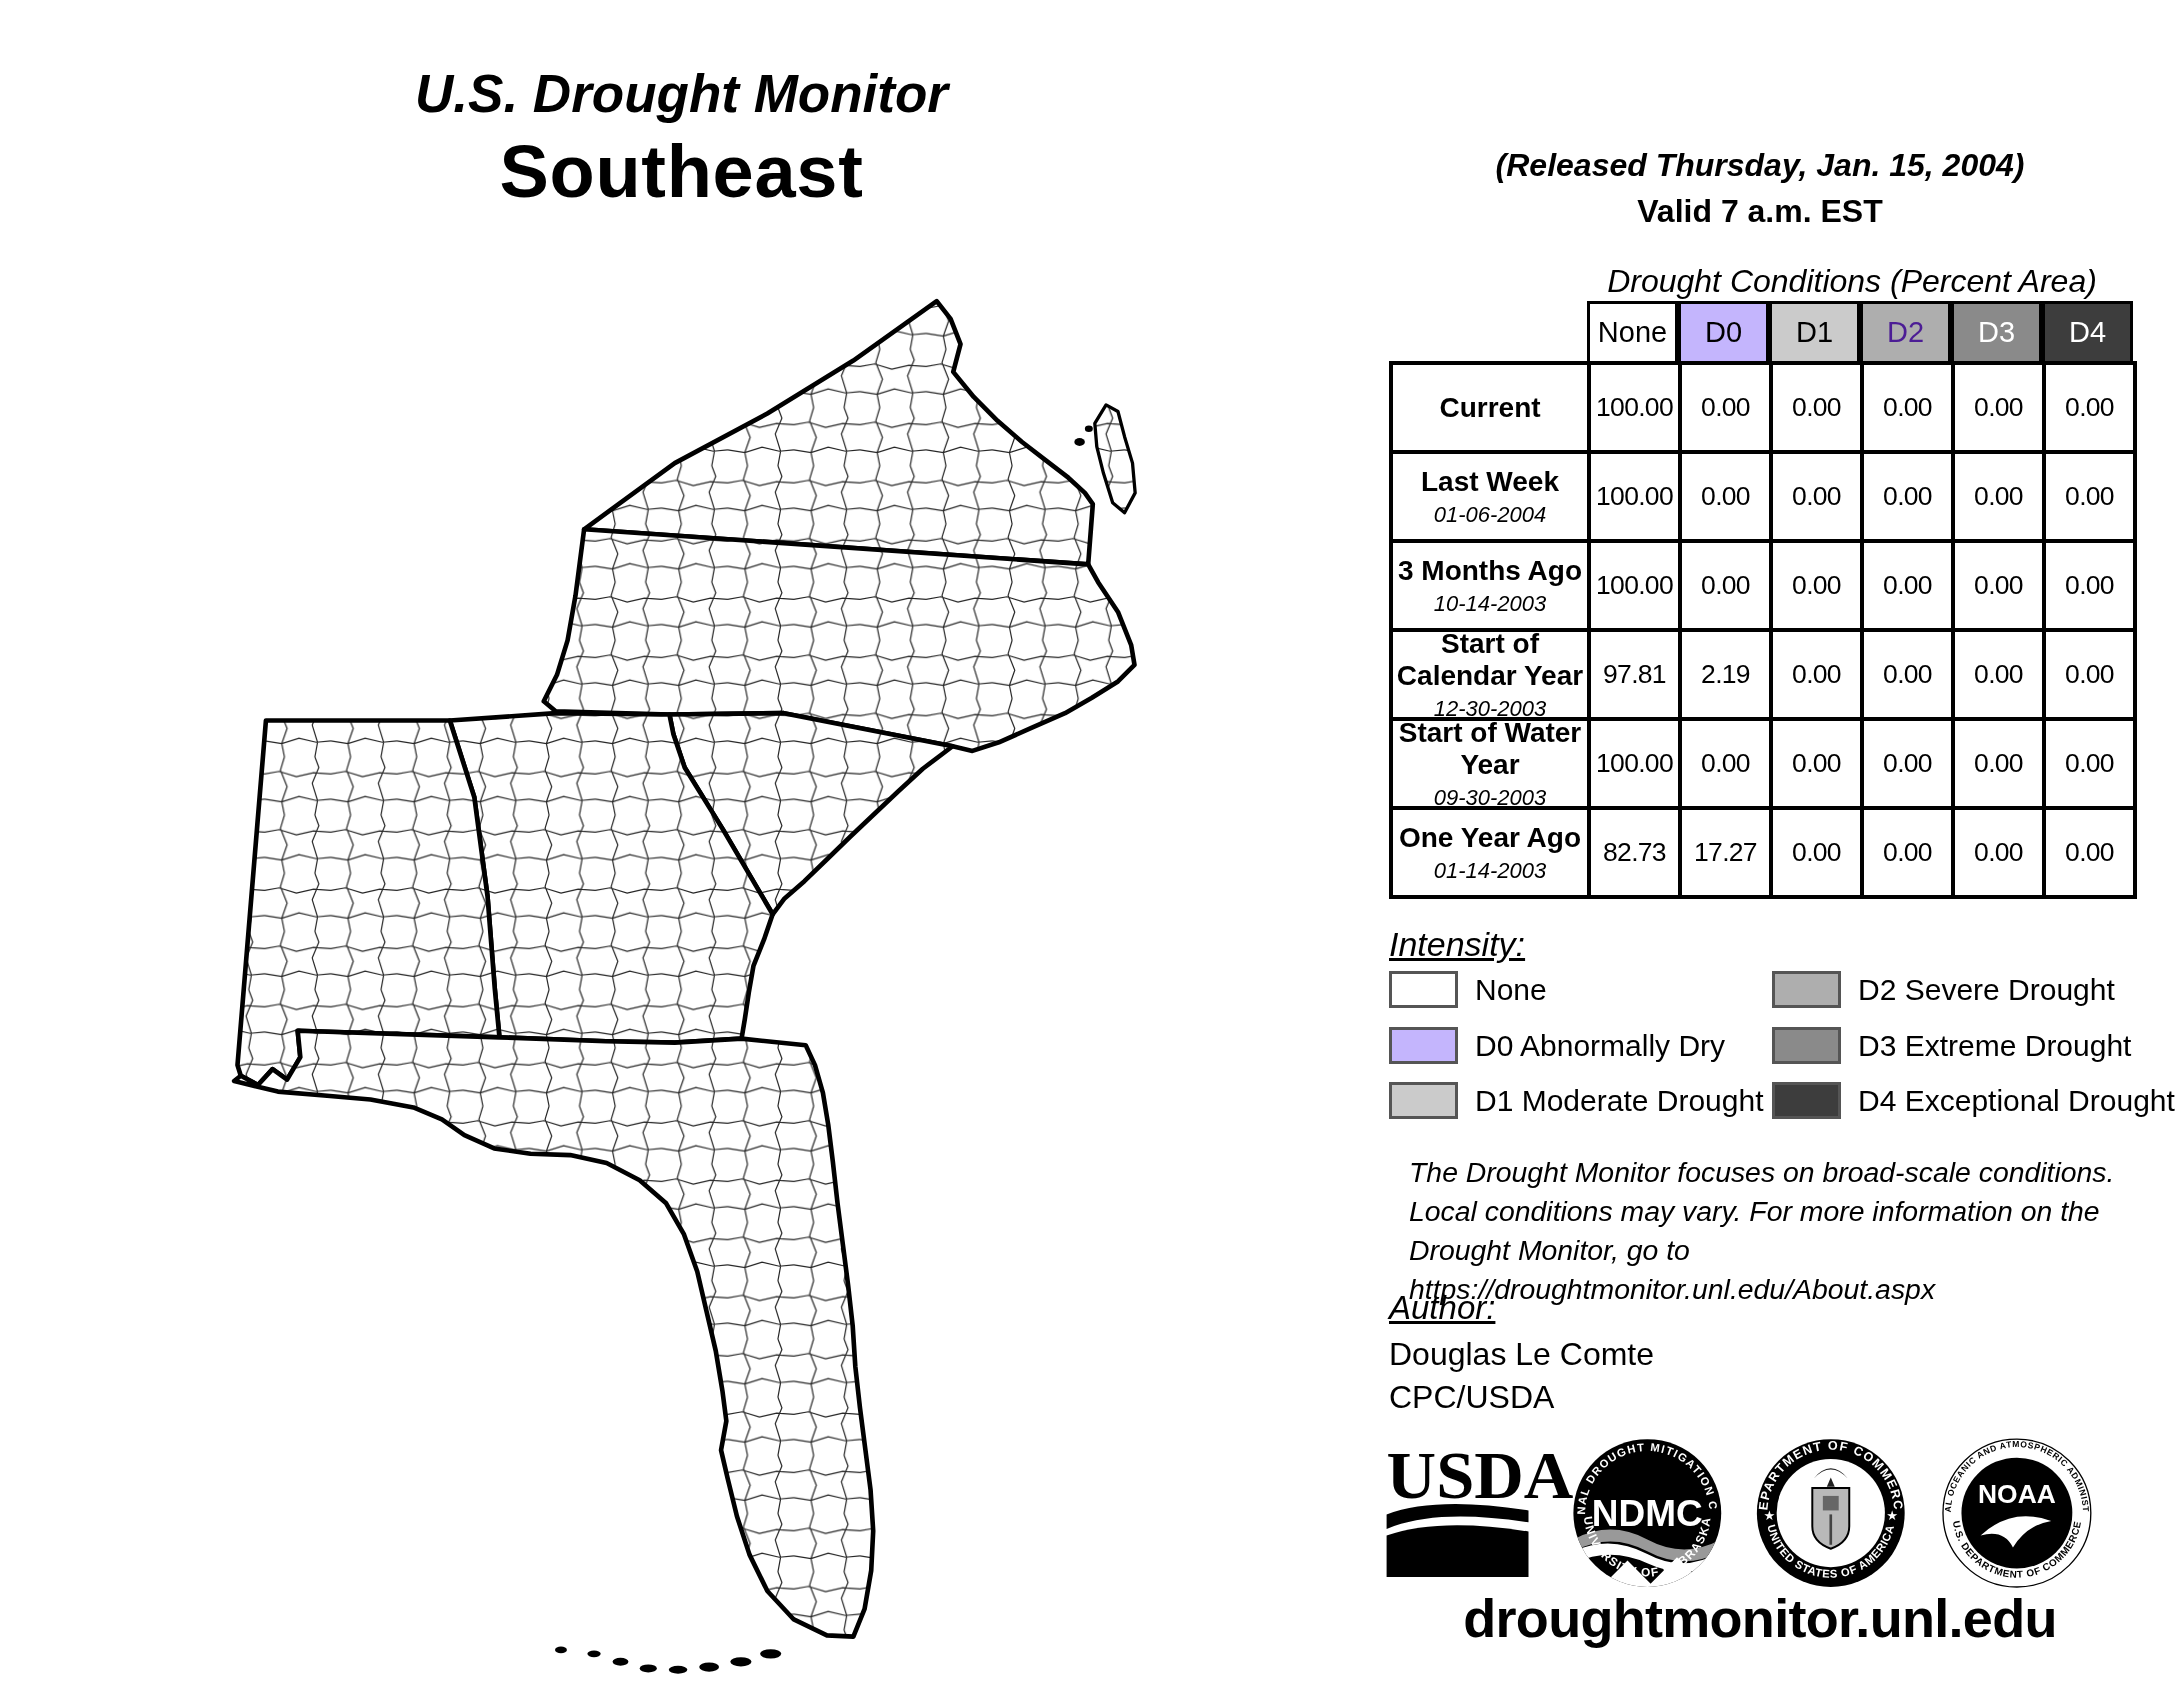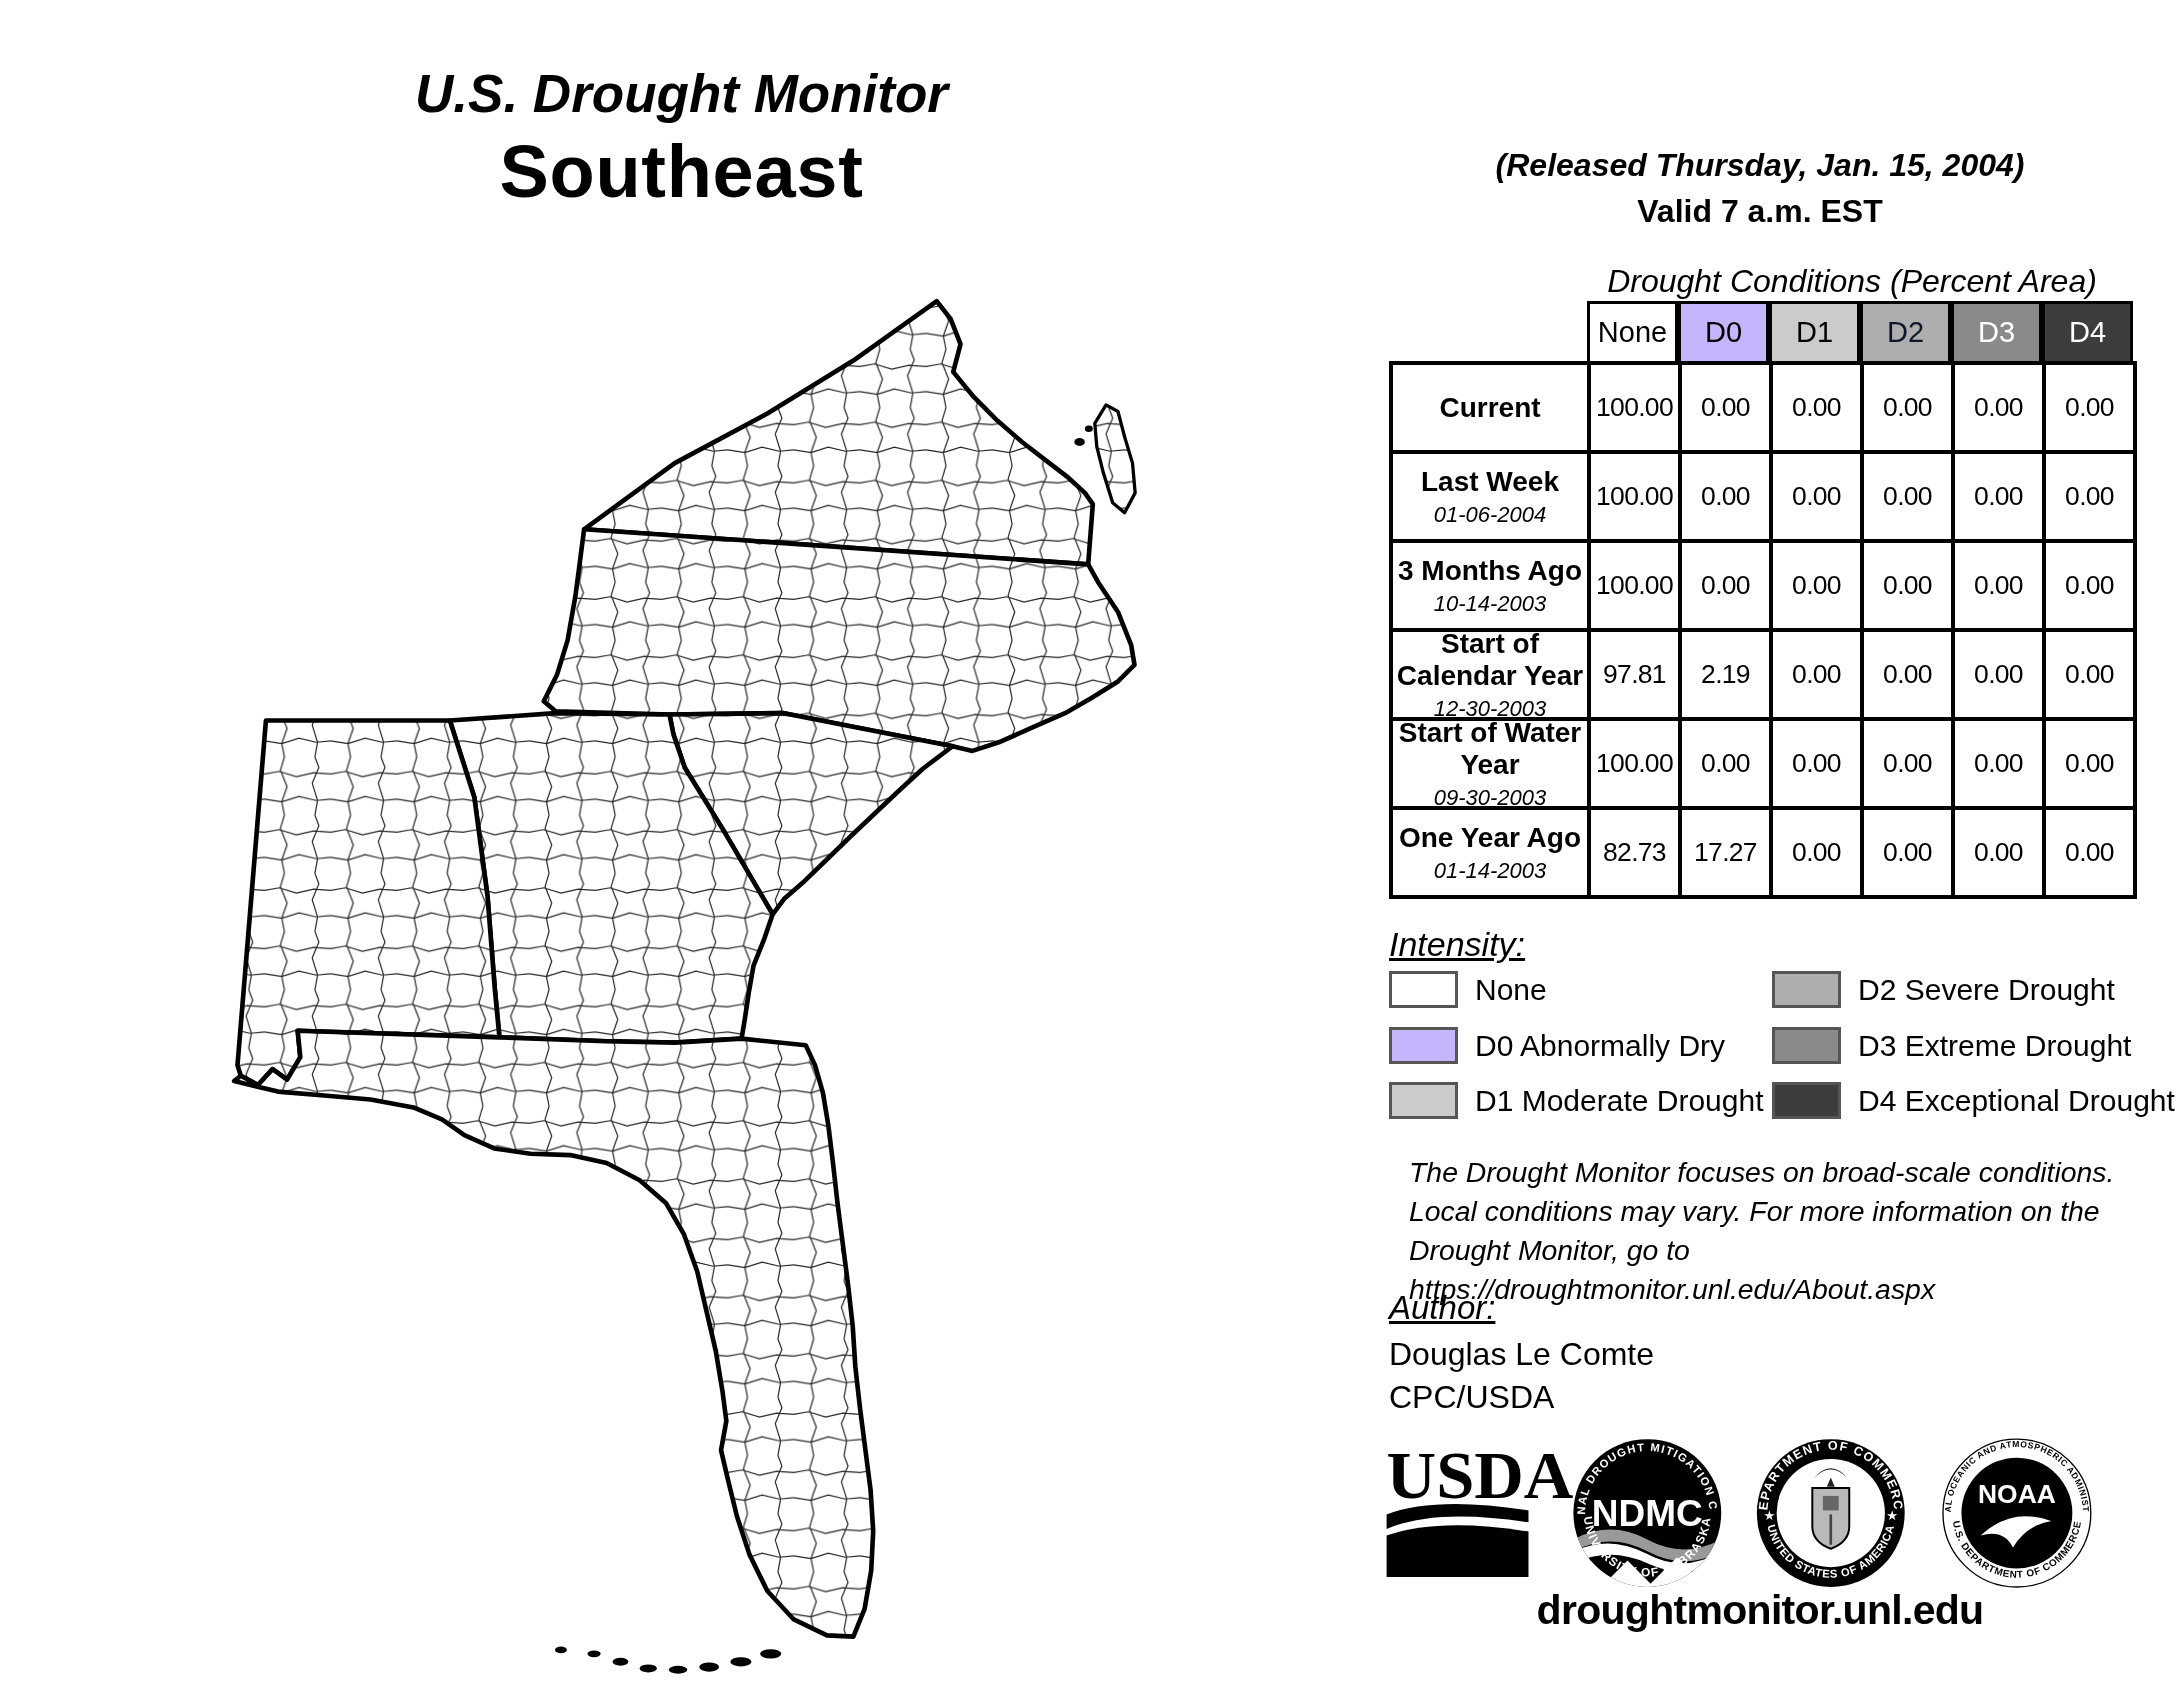--- a/index.html
+++ b/index.html
@@ -21,21 +21,21 @@
   
   .tbltitle{left:1561px;top:263px;width:582px;text-align:center;
             font-size:32px;font-style:italic;}
   .dmtable{left:1389px;top:301px;width:748px;}
   .dmhead{position:absolute;left:198px;top:0;height:60px;display:flex;}
   .hcell{box-sizing:border-box;width:91px;height:60px;border:3.3px solid #000;border-bottom:none;
          display:flex;align-items:center;justify-content:center;font-size:29px;}
   .c-none{background:#ffffff;color:#000;}
   .c-d0{background:#c4b5fd;color:#000;}
   .c-d1{background:#cbcbcb;color:#000;}
-  .c-d2{background:#aeaeae;color:#0f172a;}
+  .c-d2{background:#aeaeae;color:#4c1d95;}
   .c-d3{background:#8a8a8a;color:#fff;}
   .c-d4{background:#3d3d3d;color:#fff;}
   .dmbody{position:absolute;left:0;top:60px;display:grid;
           grid-template-columns:198px repeat(6,91px);grid-auto-rows:89px;
           border:2.6px solid #000;background:#000;}
   .cell{box-sizing:border-box;border:2px solid #000;background:#fff;
         display:flex;flex-direction:column;align-items:center;justify-content:center;}
   .rlabel{font-size:28px;font-weight:bold;text-align:center;line-height:32px;}
   .rsub{font-size:22px;font-style:italic;margin-top:4px;}
   .val{font-size:26.5px;letter-spacing:-0.7px;}
@@ -43,21 +43,21 @@
   .inttitle{left:1389px;top:925px;font-size:34px;font-style:italic;text-decoration:underline;}
   .sw{position:absolute;width:69px;height:37px;box-sizing:border-box;border:3.3px solid #555;}
   .lglabel{position:absolute;font-size:30px;line-height:37px;white-space:nowrap;}
   
   .disc{left:1389px;top:1153px;width:787px;font-size:28.4px;font-style:italic;line-height:39px;margin-left:20px;}
   .authtitle{left:1389px;top:1289px;font-size:33px;font-style:italic;text-decoration:underline;}
   .authname{left:1389px;top:1336px;font-size:32px;}
   .authorg{left:1389px;top:1379px;font-size:32px;}
   
   .urlline{left:1383px;top:1587px;width:754px;text-align:center;
-           font-size:41px;font-weight:bold;letter-spacing:-0.7px;}
+           font-size:54px;font-weight:bold;letter-spacing:-0.7px;}
   .usdatext{font-family:"Liberation Serif",serif;font-weight:bold;font-size:104px;}
   svg text{font-family:"Liberation Sans",sans-serif;}
 </style>
 </head>
 <body>
 
 <div class="page">
 
   <svg class="abs" style="left:0;top:0;" width="2183" height="1687" viewBox="0 0 3300 2550">
     <defs>

